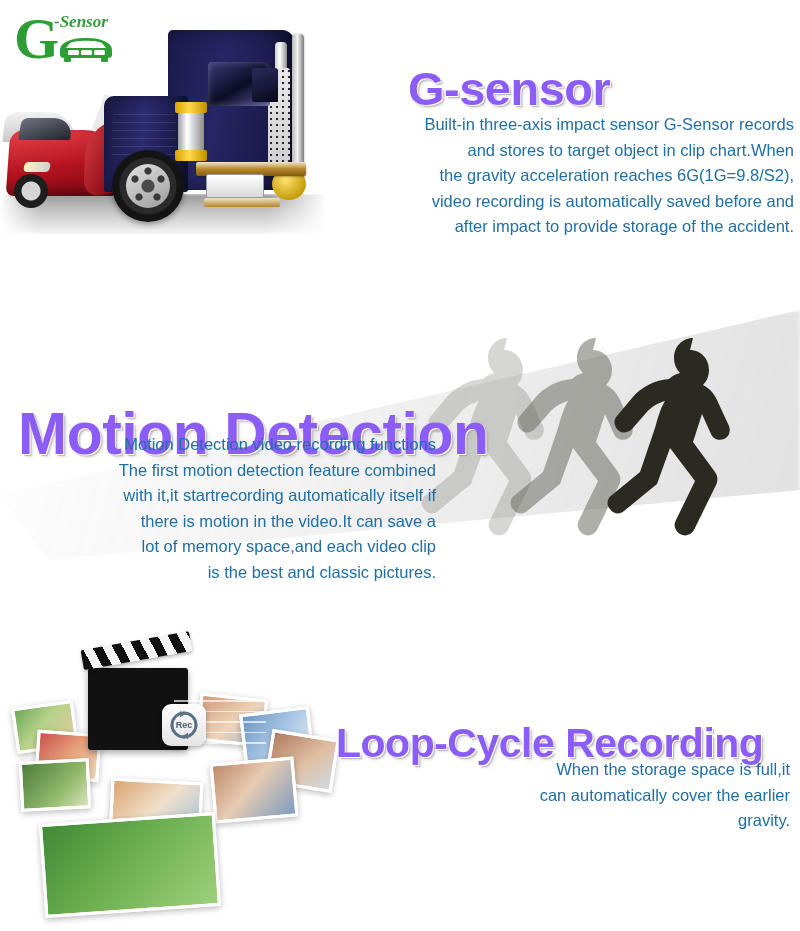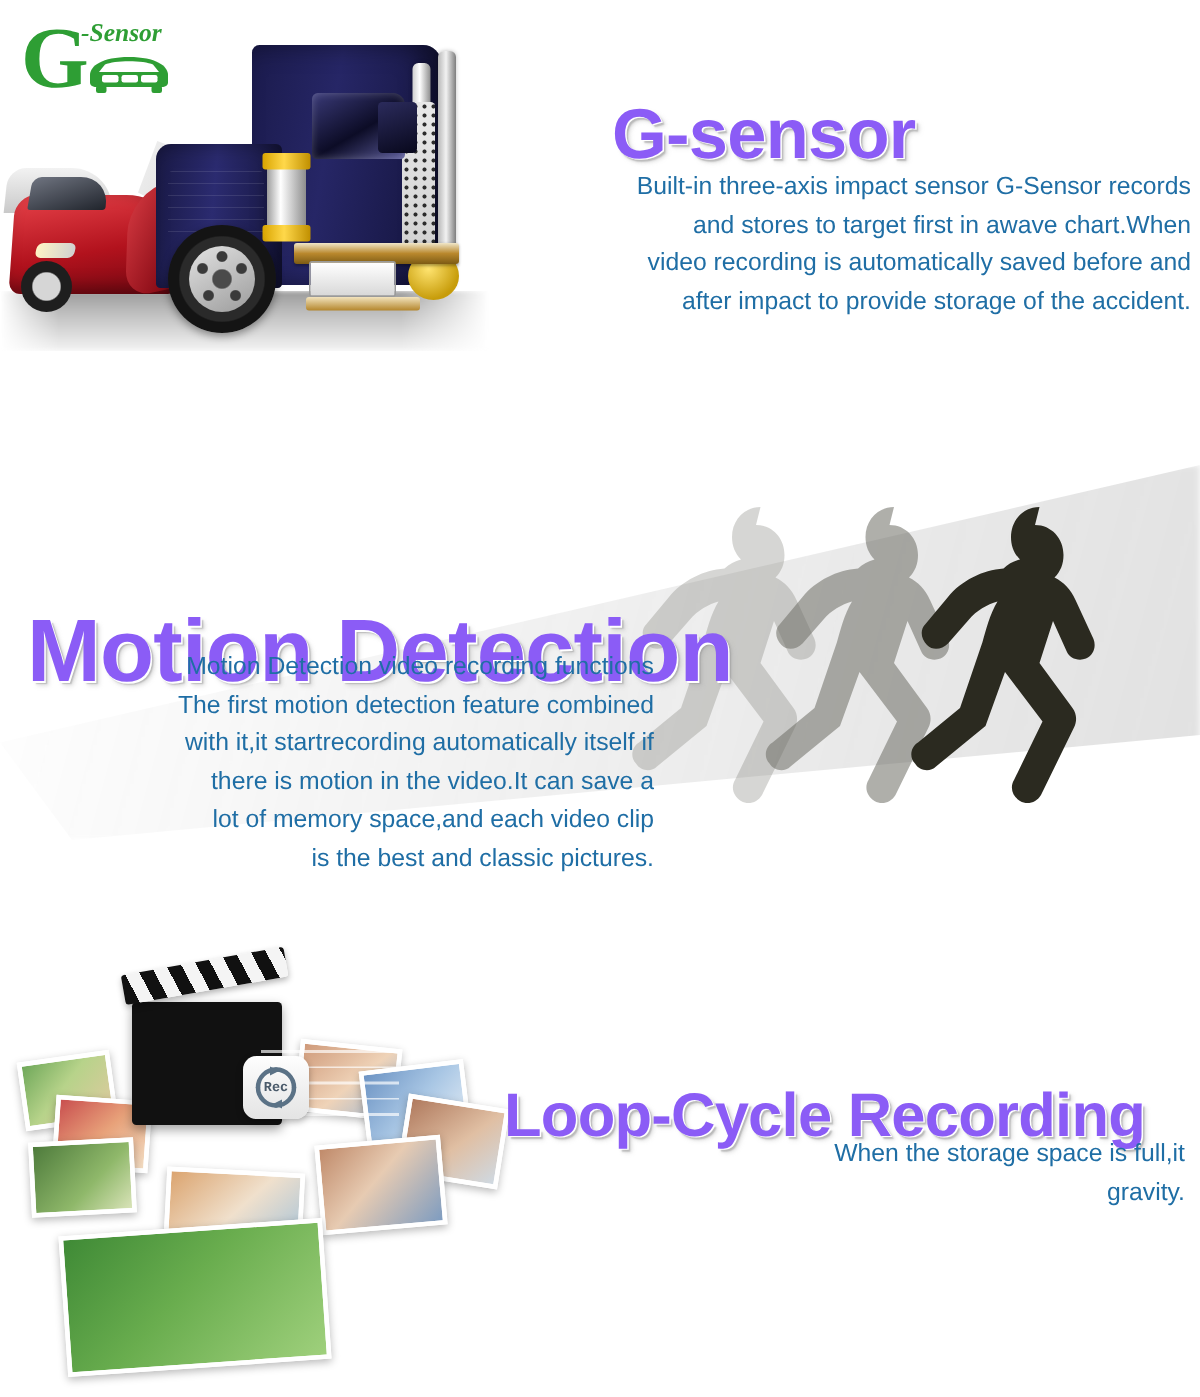--- a/index.html
+++ b/index.html
@@ -274,21 +274,21 @@
   }
   #art-collage .rec-badge {
     position: absolute; left: 156px; top: 56px; width: 44px; height: 42px;
     background: linear-gradient(180deg,#fefefe,#e4e4e4);
     border-radius: 9px;
     box-shadow: 0 2px 5px rgba(0,0,0,.3);
     display: flex; align-items: center; justify-content: center;
   }
   #art-collage .rec-badge .rec-text {
     position: absolute; font-size: 9px; font-weight: bold; color: #4a5a6a;
-    font-family: Liberation Mono, monospace;
+    font-family: Liberation Sans, sans-serif;
   }
   
   .ph1 { left: 8px;   top: 56px;  width: 56px; height: 40px; transform: rotate(-8deg); }
   .ph2 { left: 30px;  top: 84px;  width: 58px; height: 42px; transform: rotate(4deg); }
   .ph3 { left: 14px;  top: 112px; width: 64px; height: 44px; transform: rotate(-3deg); }
   .ph4 { left: 192px; top: 48px;  width: 62px; height: 42px; transform: rotate(6deg); }
   .ph5 { left: 236px; top: 62px;  width: 64px; height: 46px; transform: rotate(-7deg); }
   .ph6 { left: 262px; top: 86px;  width: 62px; height: 48px; transform: rotate(9deg); }
   .ph7 { left: 206px; top: 112px; width: 78px; height: 54px; transform: rotate(-5deg); }
   .ph8 { left: 104px; top: 132px; width: 86px; height: 52px; transform: rotate(3deg); }
@@ -352,21 +352,22 @@
         <rect x="40" y="18" width="11" height="5" rx="1.5" fill="#ffffff"></rect>
         <rect x="10" y="25" width="7" height="5" rx="1.5" fill="#2E9E34"></rect>
         <rect x="47" y="25" width="7" height="5" rx="1.5" fill="#2E9E34"></rect>
       </svg>
     </div>
 
     <h1 class="feature-title" id="title-gsensor">G-sensor</h1>
 
     <div class="feature-body" id="body-gsensor">
       <p>Built-in three-axis impact sensor G-Sensor records</p>
-      <p>and stores to target first in awave chart.When</p>
+      <p>and stores to target object in clip chart.When</p>
+      <p>the gravity acceleration reaches 6G(1G=9.8/S2),</p>
       <p>video recording is automatically saved before and</p>
       <p> after impact to provide storage of the accident.</p>
     </div>
   </div>
 
   <div class="section">
 
     <div class="section" id="art-runners">
       <div class="lightbeam"></div>
 
@@ -453,17 +454,18 @@
           <polygon points="21,24 15,27 21,30" fill="#5b7286"></polygon>
         </svg>
         <span class="rec-text">Rec</span>
       </div>
     </div>
 
     <h1 class="feature-title" id="title-loop">Loop-Cycle Recording</h1>
 
     <div class="feature-body" id="body-loop">
       <p>When the storage space is full,it</p>
+      <p>can automatically cover the earlier</p>
       <p>gravity.</p>
     </div>
   </div>
 
 </div>
 
 </body></html>

